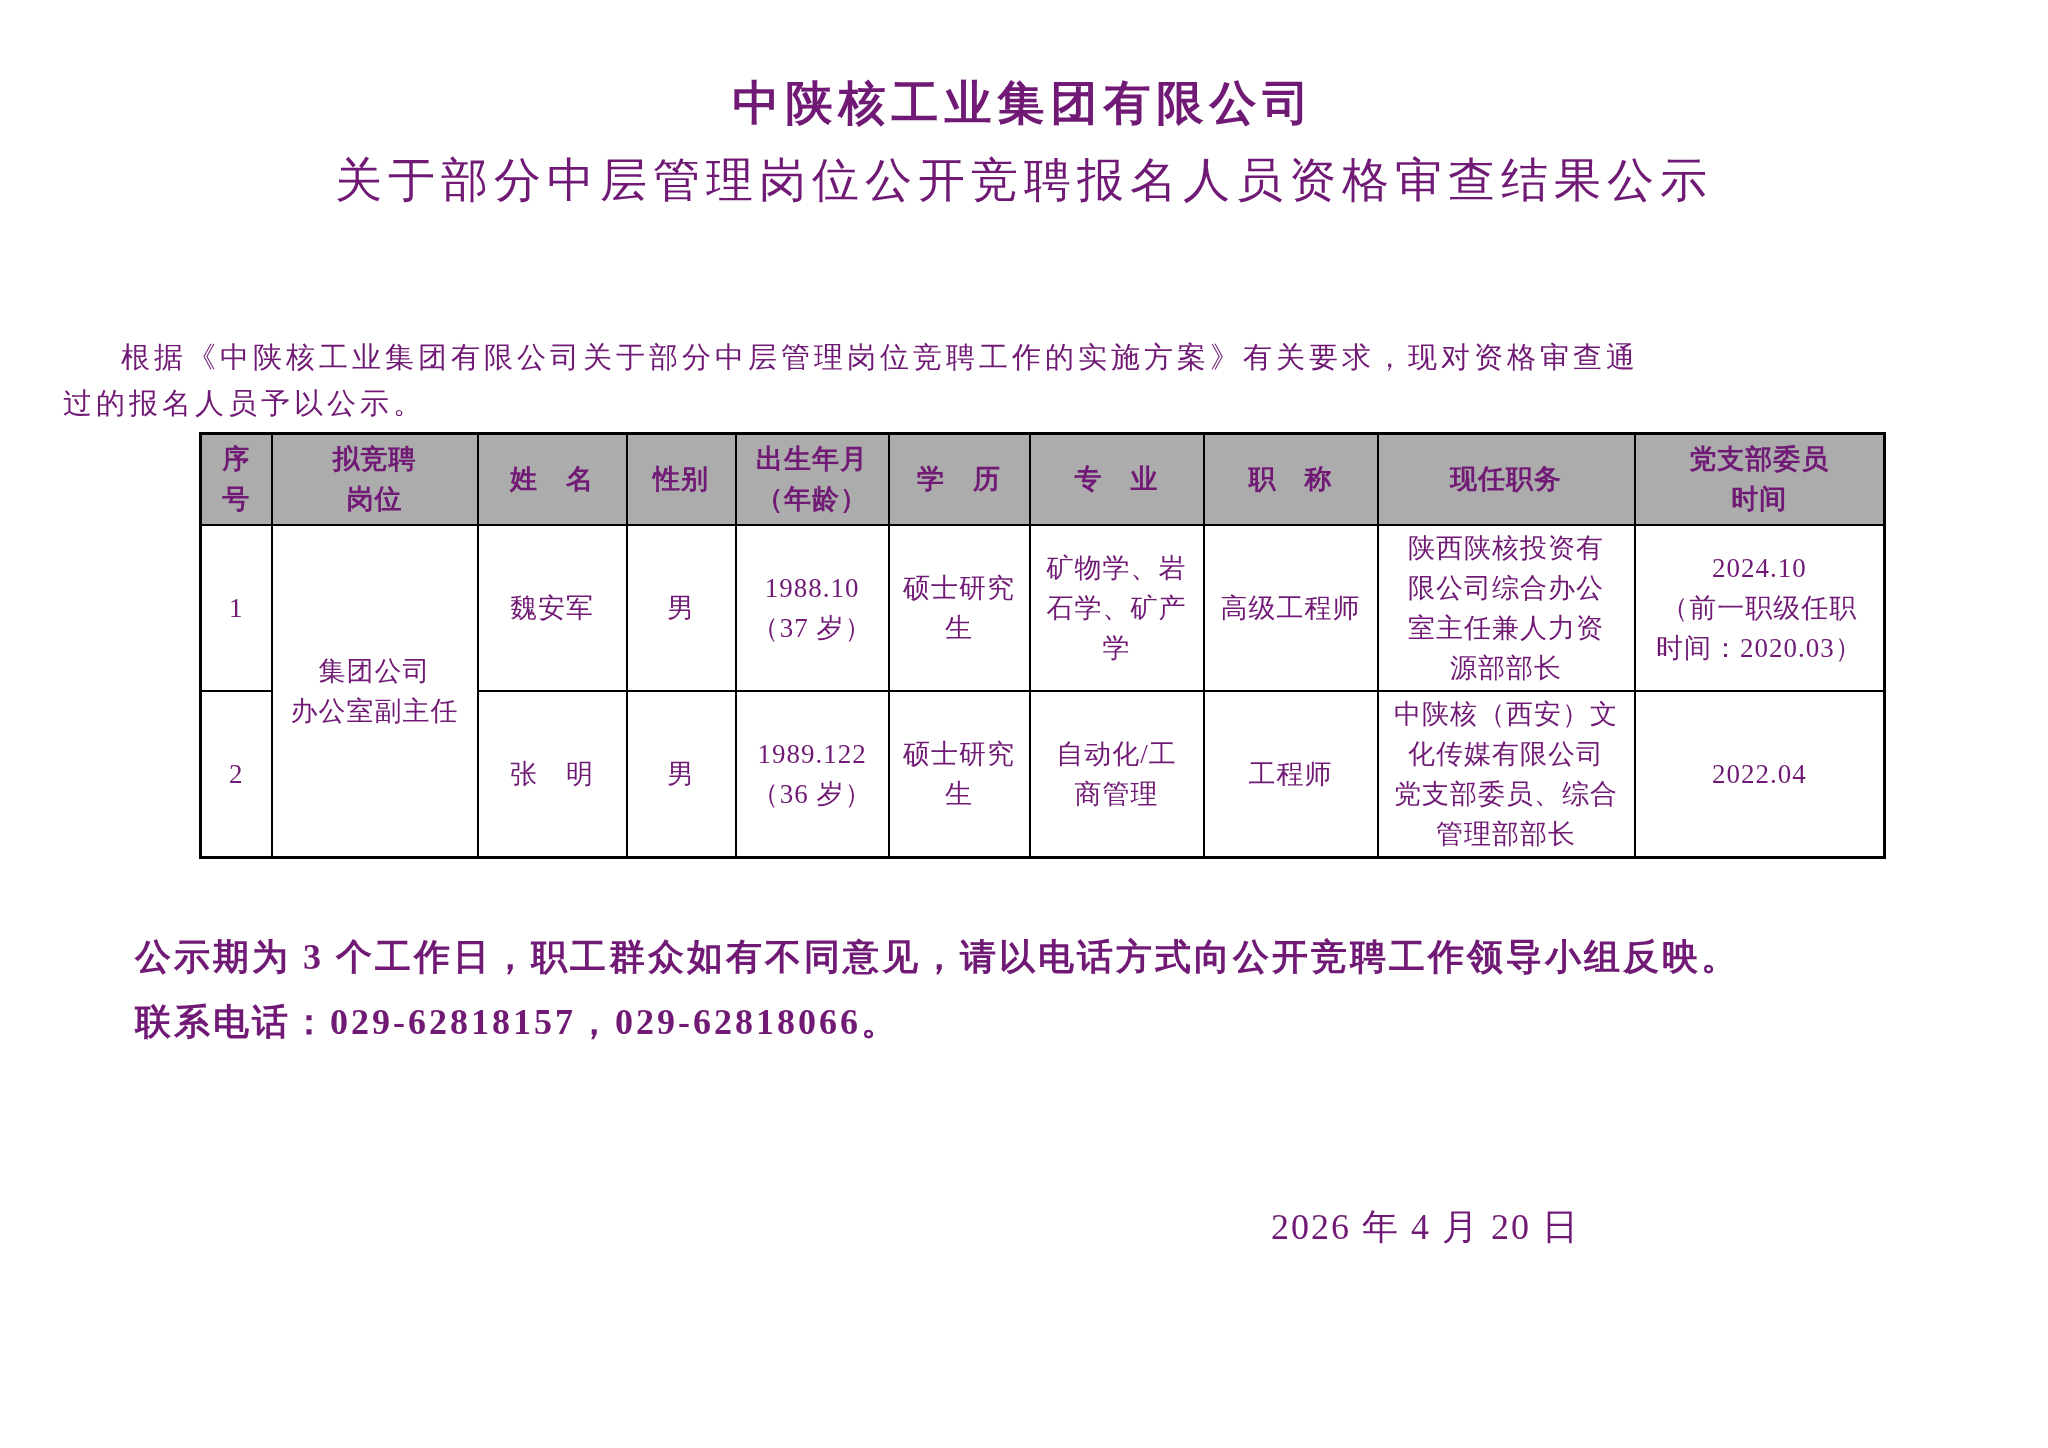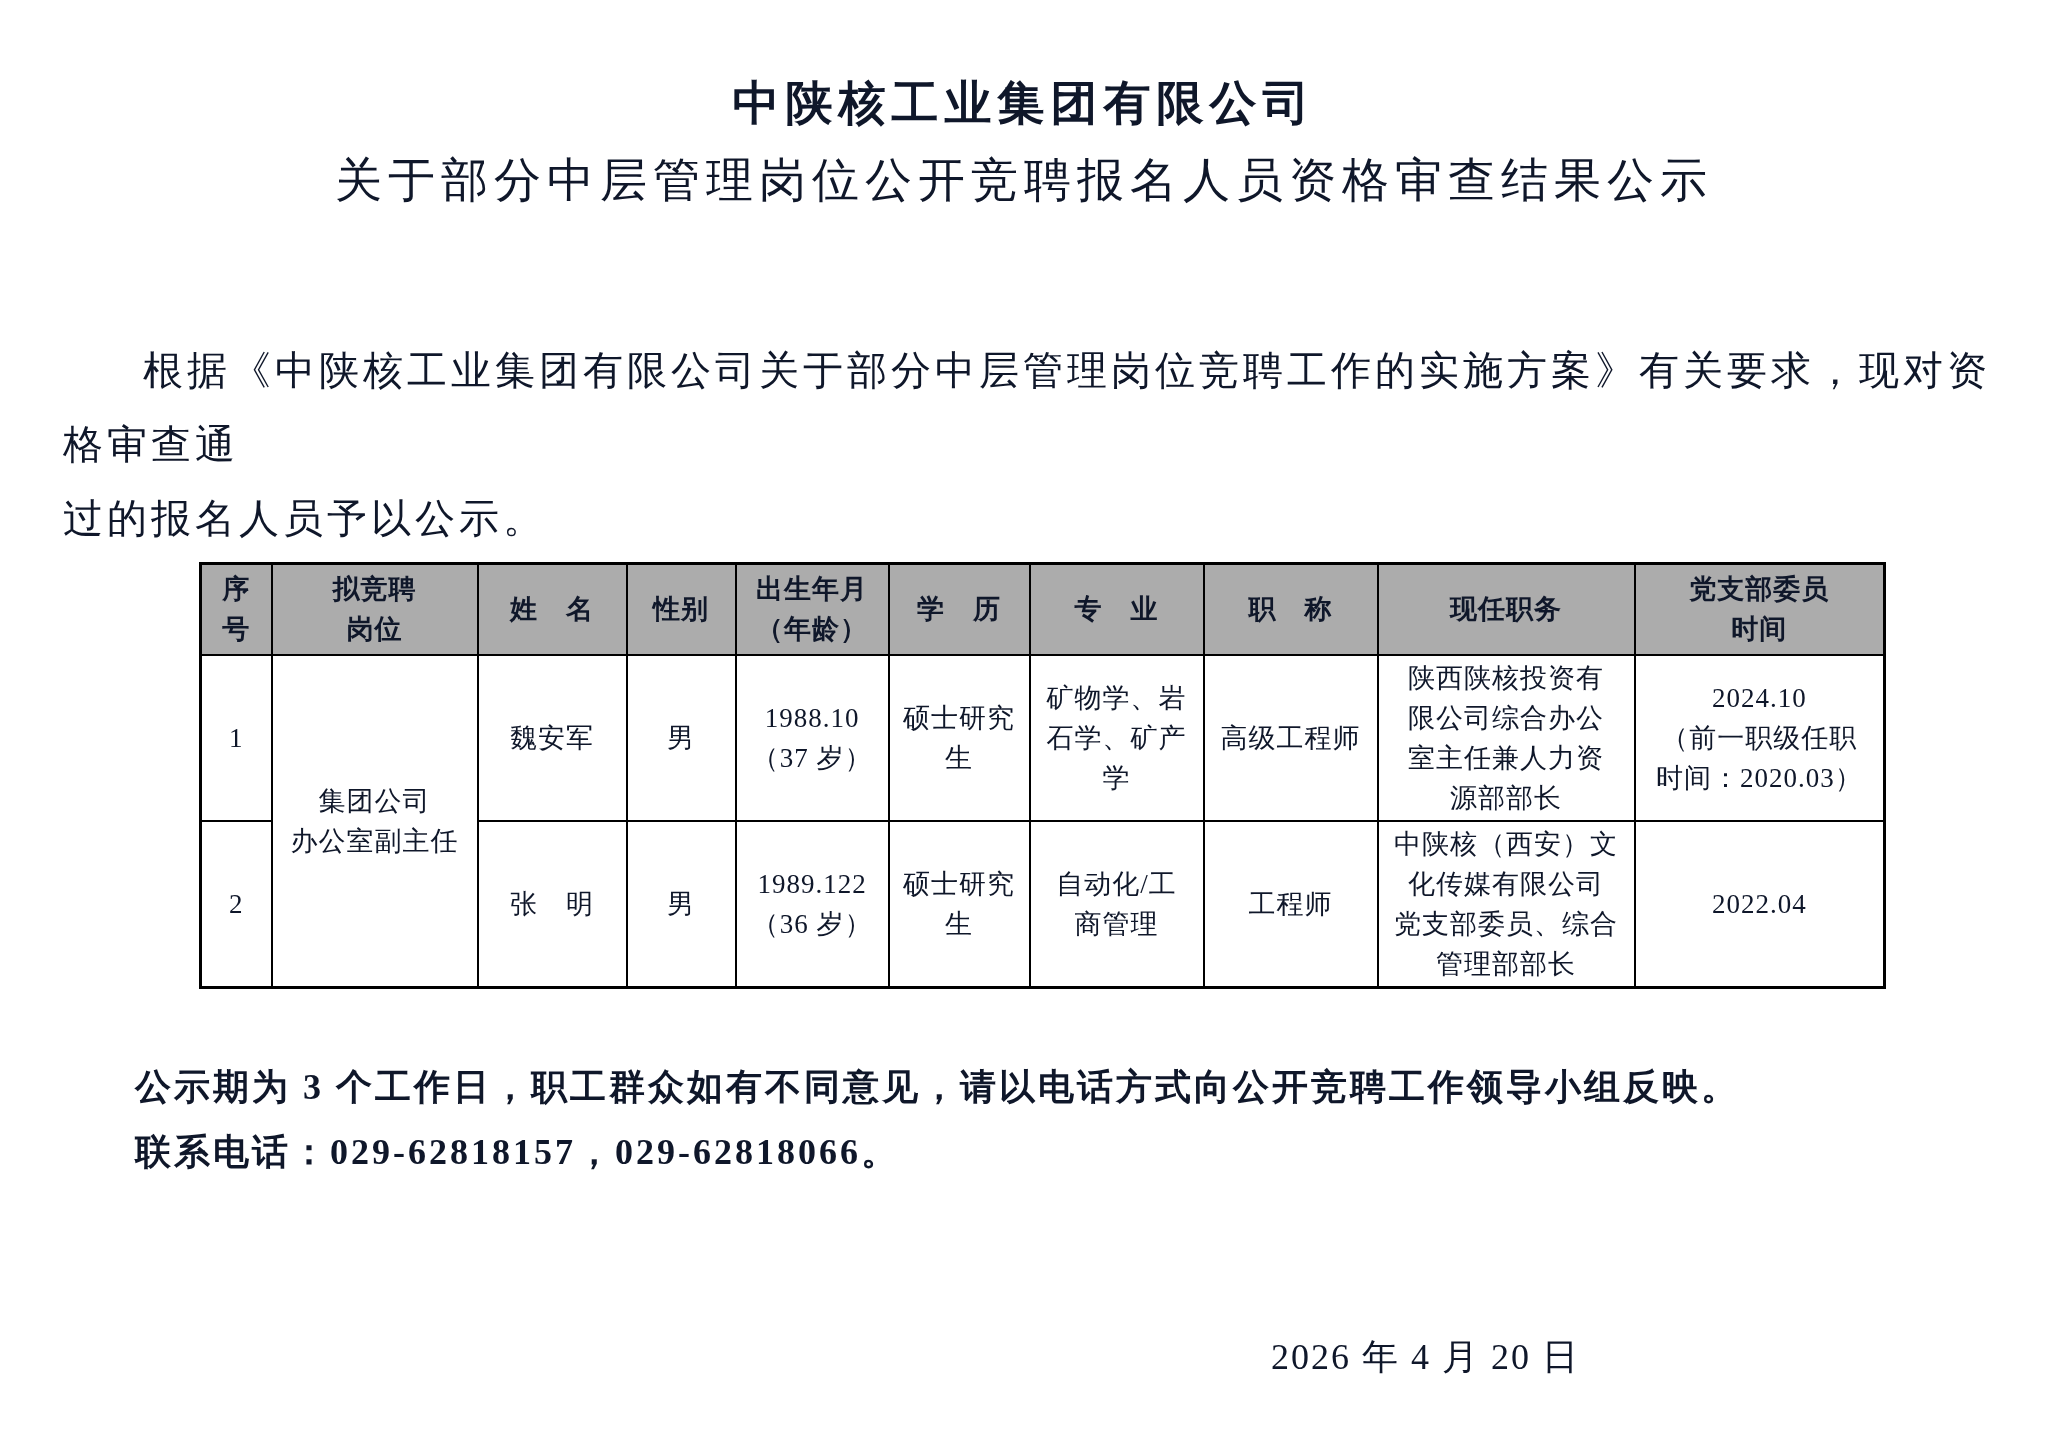--- a/index.html
+++ b/index.html
@@ -2,21 +2,21 @@
 <html><head>
 <meta charset="utf-8">
 <style>
   * { box-sizing: border-box; }
   html, body { margin: 0; padding: 0; background: #ffffff; }
   .page {
     position: relative;
     width: 2048px;
     height: 1448px;
     background: #ffffff;
-    color: #0f172a;
+    color: #701a75;
     font-family: "Liberation Serif", "DejaVu Serif", serif;
     overflow: hidden;
   }
   .title1 {
     margin: 0;
     padding-top: 80px;
     text-align: center;
     font-size: 47px;
     line-height: 1;
     font-weight: bold;
@@ -25,22 +25,22 @@
   .title2 {
     margin: 30px 0 0 0;
     text-align: center;
     font-size: 47px;
     line-height: 1;
     font-weight: normal;
     letter-spacing: 6px;
   }
   .intro {
     margin: 130px 56px 0 63px;
-    font-size: 40px;
-    line-height: 74px;
+    font-size: 29px;
+    line-height: 46px;
     letter-spacing: 4px;
     text-indent: 2em;
     white-space: pre-line;
   }
   table.applicants {
     margin: 6px 0 0 199px;
     border-collapse: collapse;
     table-layout: fixed;
     width: 1684px;
     border: 3px solid #000;

